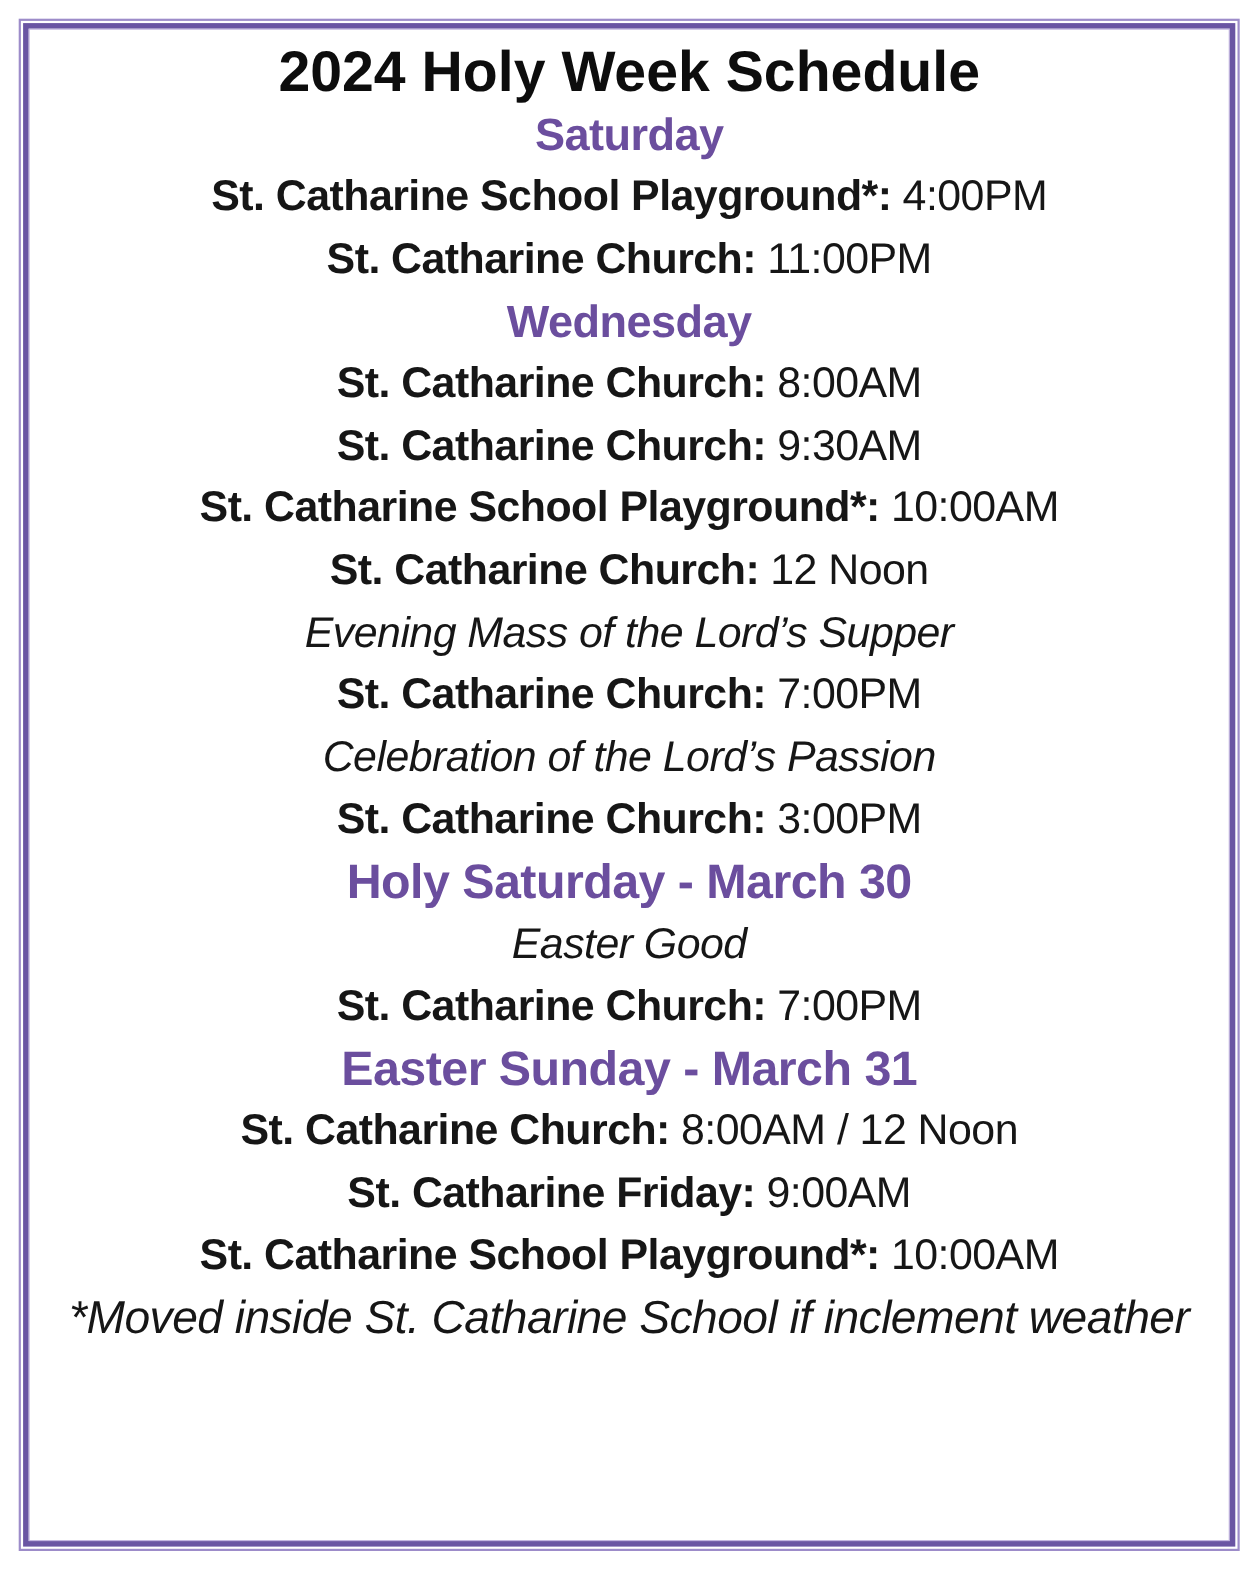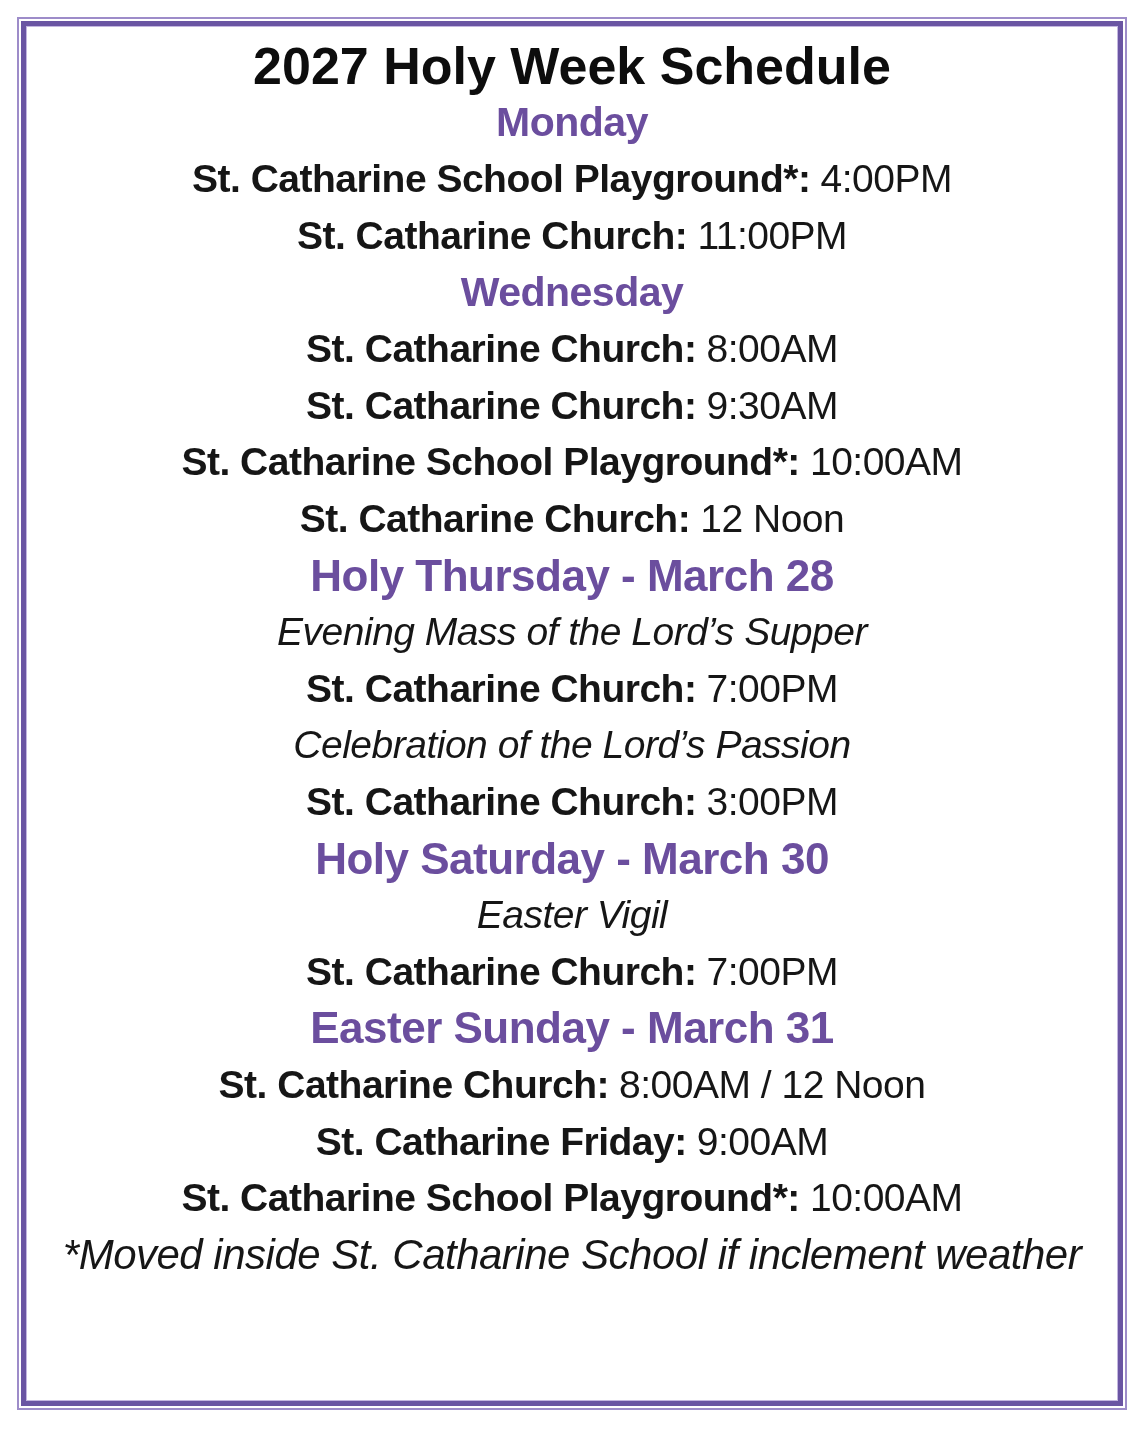--- a/index.html
+++ b/index.html
@@ -44,36 +44,35 @@
   .entry-time{font-weight:400;margin-left:0.26em;}
   .line.italic{font-size:39px;font-style:italic;font-weight:400;}
   .line.footnote{font-size:42px;font-style:italic;font-weight:400;}
 </style>
 </head>
 <body>
 
 <div class="frame-outer">
   <div class="frame-inner">
     <div class="content">
-        <div class="line title">2027 Holy Week Schedule</div>
-        <div class="line day">Monday</div>
+        <div class="line title">2024 Holy Week Schedule</div>
+        <div class="line day">Saturday</div>
         <div class="line entry"><span class="entry-location">St. Catharine School Playground*:</span><span class="entry-time">4:00PM</span></div>
         <div class="line entry"><span class="entry-location">St. Catharine Church:</span><span class="entry-time">11:00PM</span></div>
         <div class="line day">Wednesday</div>
         <div class="line entry"><span class="entry-location">St. Catharine Church:</span><span class="entry-time">8:00AM</span></div>
         <div class="line entry"><span class="entry-location">St. Catharine Church:</span><span class="entry-time">9:30AM</span></div>
         <div class="line entry"><span class="entry-location">St. Catharine School Playground*:</span><span class="entry-time">10:00AM</span></div>
         <div class="line entry"><span class="entry-location">St. Catharine Church:</span><span class="entry-time">12 Noon</span></div>
-        <div class="line event">Holy Thursday - March 28</div>
         <div class="line italic">Evening Mass of the Lord’s Supper</div>
         <div class="line entry"><span class="entry-location">St. Catharine Church:</span><span class="entry-time">7:00PM</span></div>
         <div class="line italic">Celebration of the Lord’s Passion</div>
         <div class="line entry"><span class="entry-location">St. Catharine Church:</span><span class="entry-time">3:00PM</span></div>
         <div class="line event">Holy Saturday - March 30</div>
-        <div class="line italic">Easter Vigil</div>
+        <div class="line italic">Easter Good</div>
         <div class="line entry"><span class="entry-location">St. Catharine Church:</span><span class="entry-time">7:00PM</span></div>
         <div class="line event">Easter Sunday - March 31</div>
         <div class="line entry"><span class="entry-location">St. Catharine Church:</span><span class="entry-time">8:00AM / 12 Noon</span></div>
         <div class="line entry"><span class="entry-location">St. Catharine Friday:</span><span class="entry-time">9:00AM</span></div>
         <div class="line entry"><span class="entry-location">St. Catharine School Playground*:</span><span class="entry-time">10:00AM</span></div>
         <div class="line footnote">*Moved inside St. Catharine School if inclement weather</div>
       </div>
   </div>
 </div>
 

